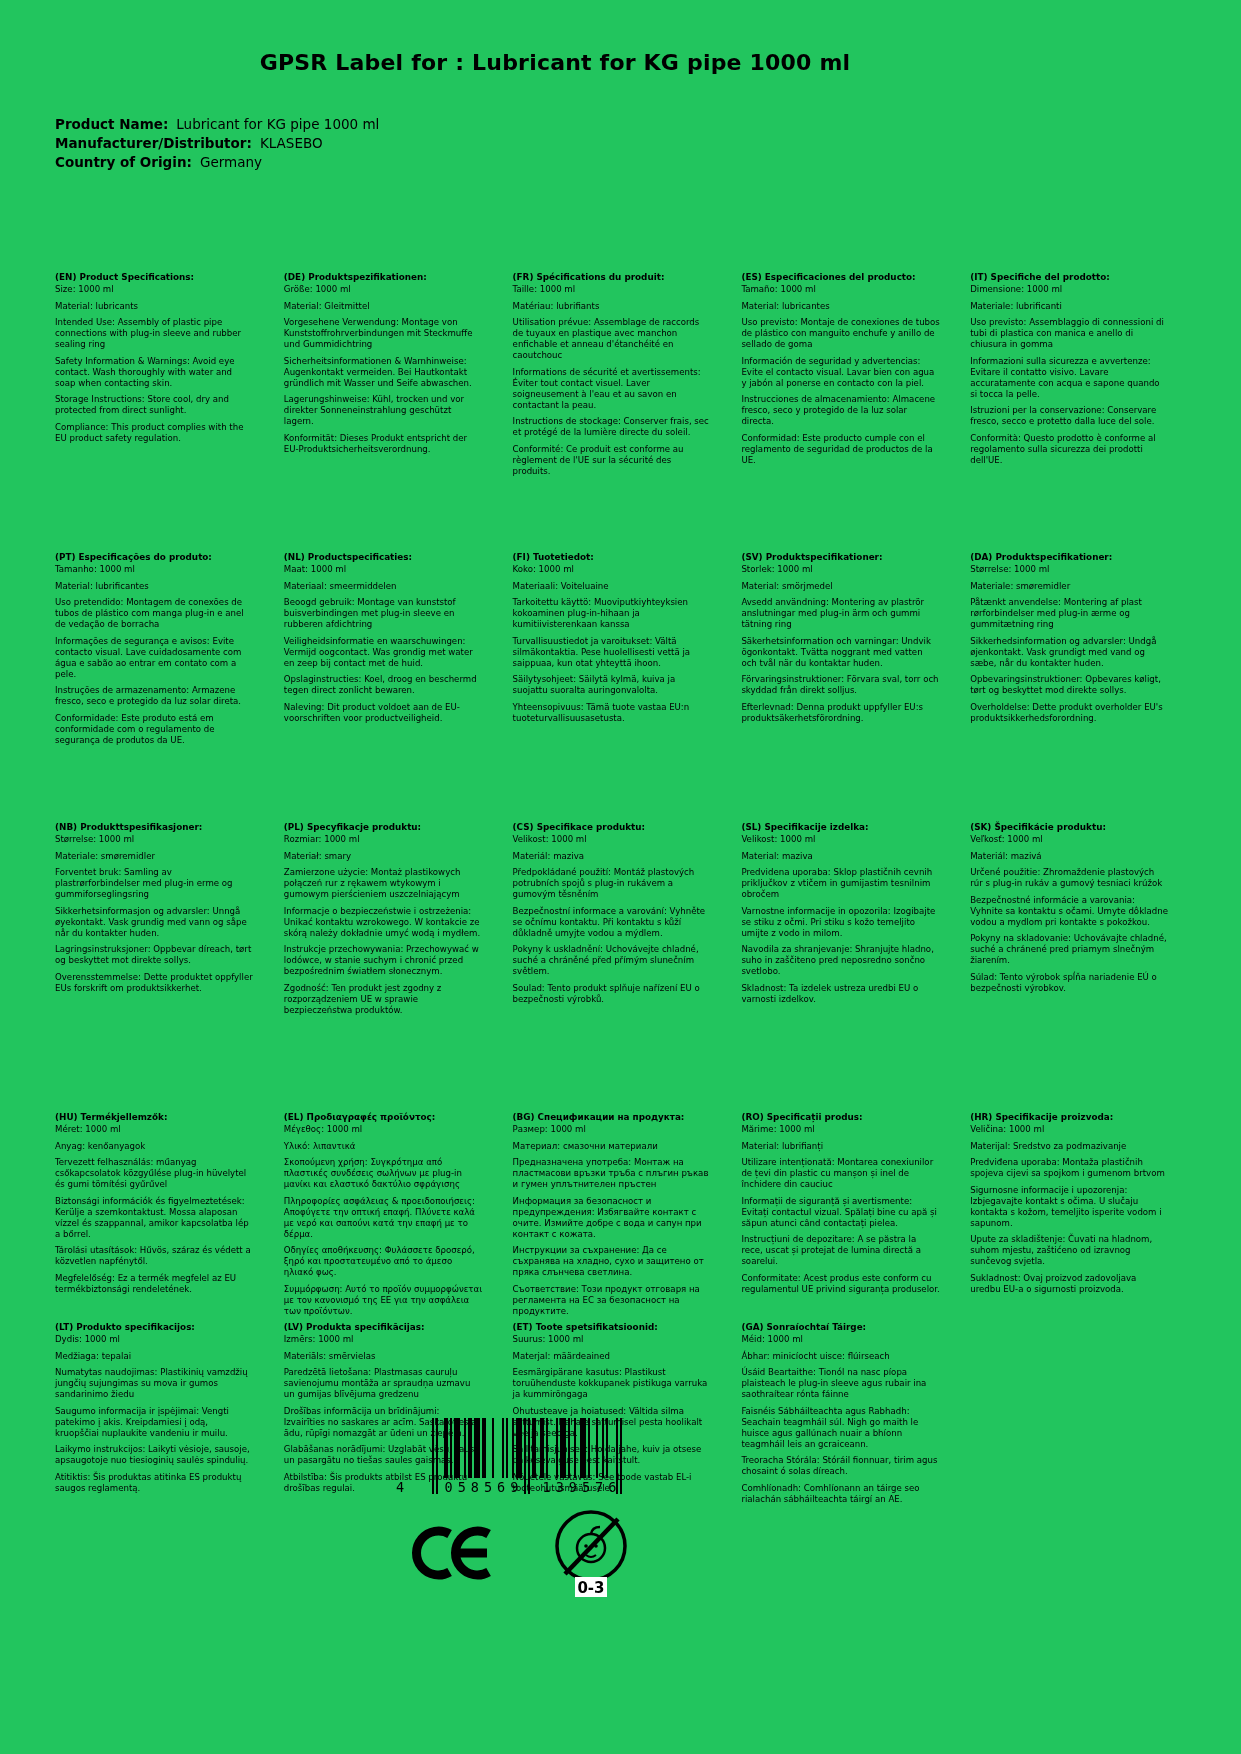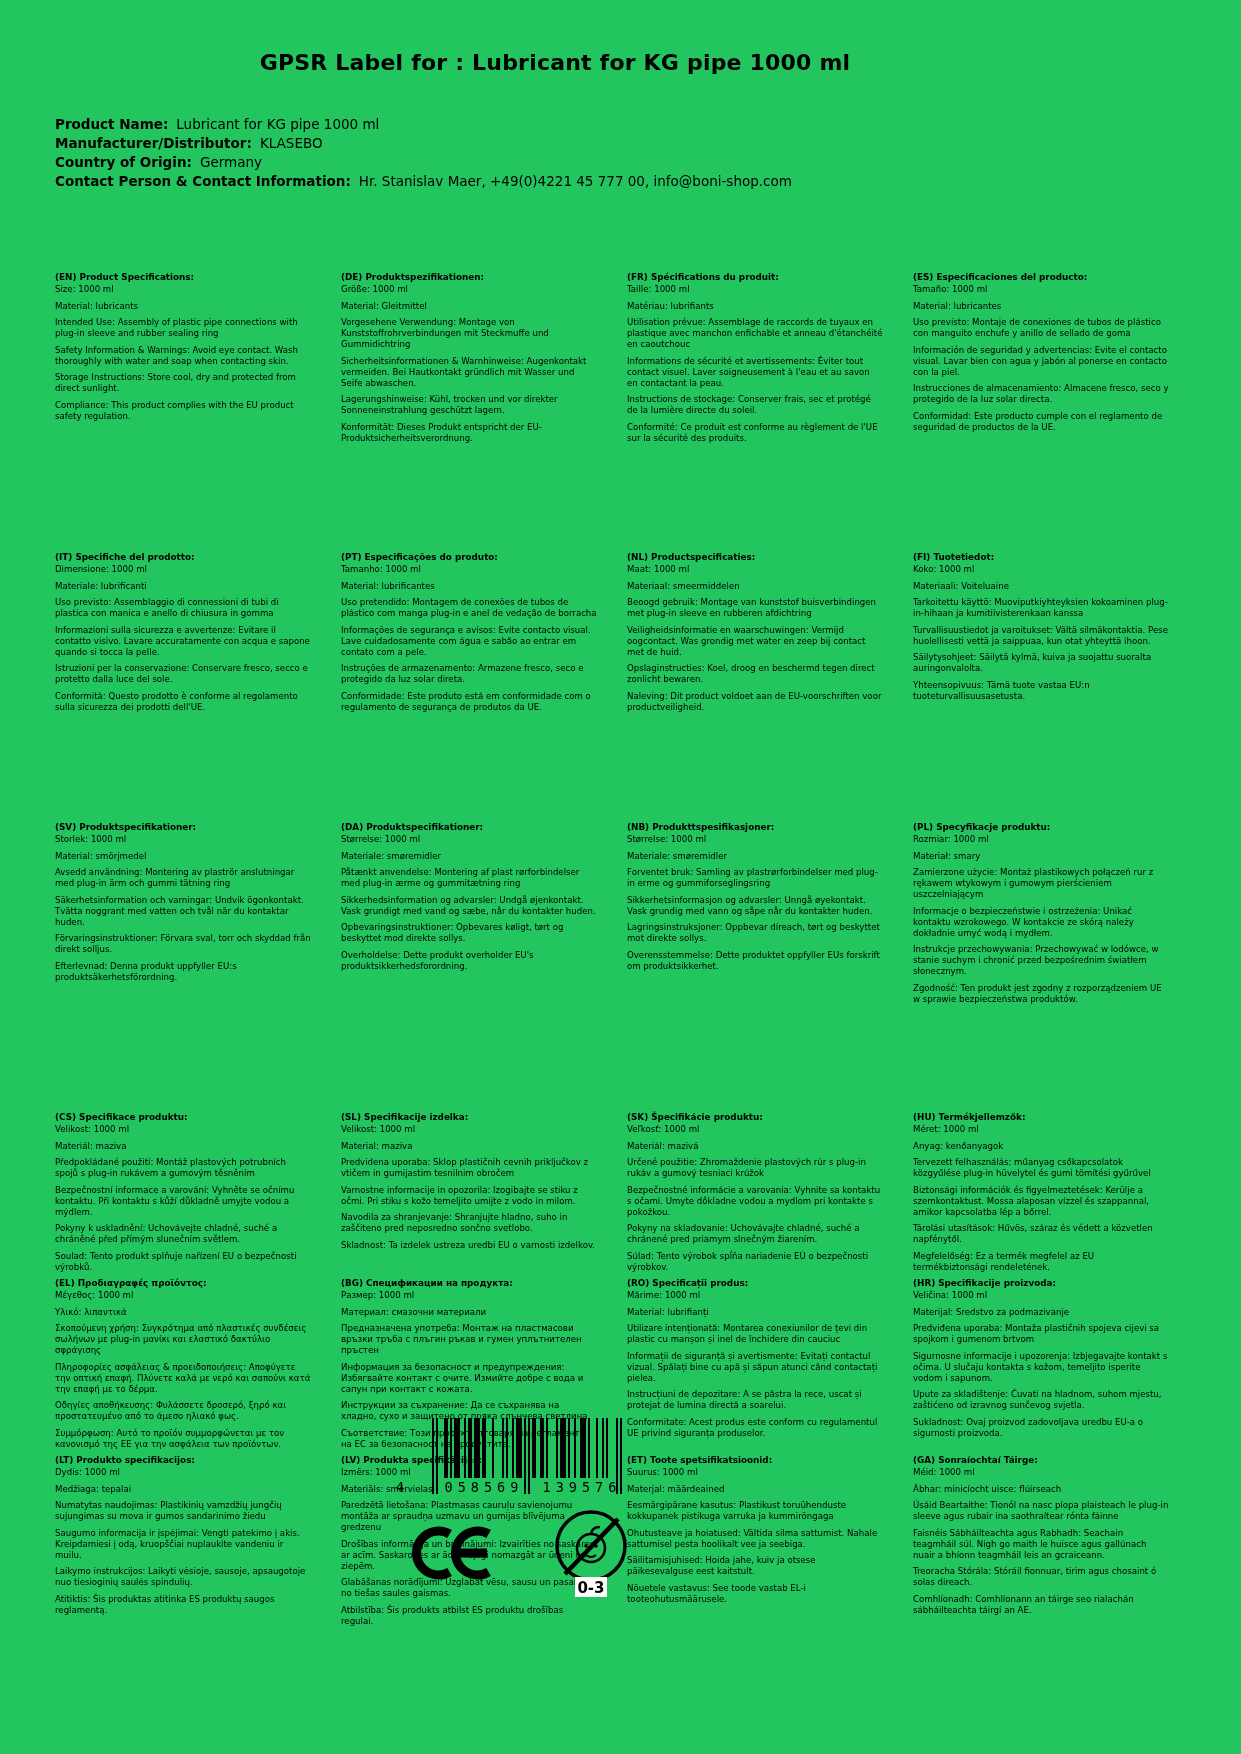--- a/index.html
+++ b/index.html
@@ -11,21 +11,21 @@
     position:absolute; top:50px; left:0; width:1110px;
     text-align:center; font-size:22px; font-weight:bold; letter-spacing:0.2px;
   }
   .info { position:absolute; top:116px; left:55px; width:1000px; }
   .info p { margin:0 0 3px 0; font-size:13.5px; line-height:16px; }
   .info b { font-weight:bold; }
   .info span.val { margin-left:8px; font-weight:normal; }
 
   .specs {
     position:absolute; top:272px; left:55px; width:1132px;
-    display:grid; grid-template-columns:repeat(4,1fr);
+    display:grid; grid-template-columns:repeat(5,1fr);
     grid-template-rows:280px 270px 290px auto; column-gap:12px;
   }
   .spec { padding-right:18px; overflow:visible; }
   .spec h3 { font-size:8.8px; font-weight:bold; margin:0 0 2px 0; white-space:nowrap; }
   .spec p { font-size:8.6px; line-height:1.28; margin:0 0 5.5px 0; }
 
   .barcode { position:absolute; left:432px; top:1418px; width:190px; height:80px; }
   .barcode svg { display:block; }
   .barcode svg rect { fill:#000; }
   .digits { position:absolute; top:60px; left:0; width:190px; height:18px;
@@ -41,21 +41,20 @@
 <body>
 
 <div class="page">
 
   <div class="title">GPSR Label for : Lubricant for KG pipe 1000 ml</div>
 
   <div class="info">
     <p class="info-line"><b>Product Name:</b><span class="val">Lubricant for KG pipe 1000 ml</span></p>
       <p class="info-line"><b>Manufacturer/Distributor:</b><span class="val">KLASEBO</span></p>
       <p class="info-line"><b>Country of Origin:</b><span class="val">Germany</span></p>
-      <p class="info-line"><b>Contact Person &amp; Contact Information:</b><span class="val">Hr. Stanislav Maer, +49(0)4221 45 777 00, info@boni-shop.com</span></p>
   </div>
 
   <div class="specs">
     <div class="spec">
         <h3>(EN) Product Specifications:</h3>
         <p>Size: 1000 ml</p>
         <p>Material: lubricants</p>
         <p>Intended Use: Assembly of plastic pipe connections with plug-in sleeve and rubber sealing ring</p>
         <p>Safety Information &amp; Warnings: Avoid eye contact. Wash thoroughly with water and soap when contacting skin.</p>
         <p>Storage Instructions: Store cool, dry and protected from direct sunlight.</p>

